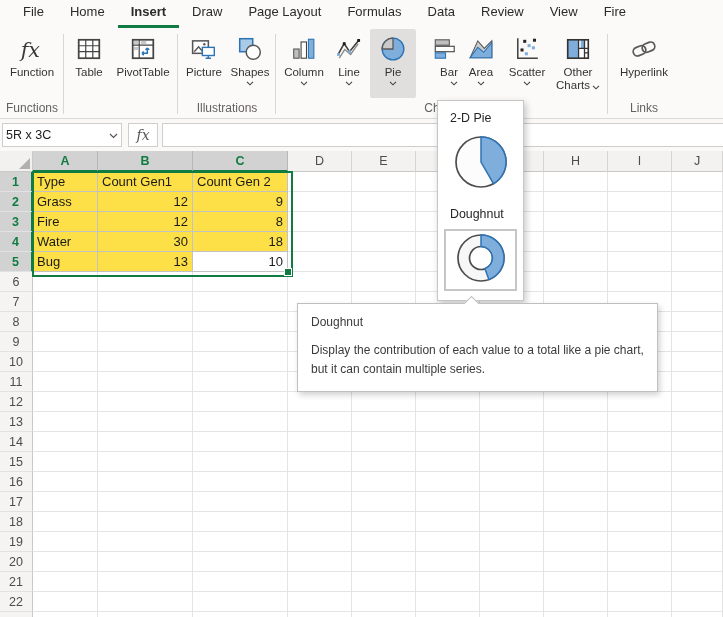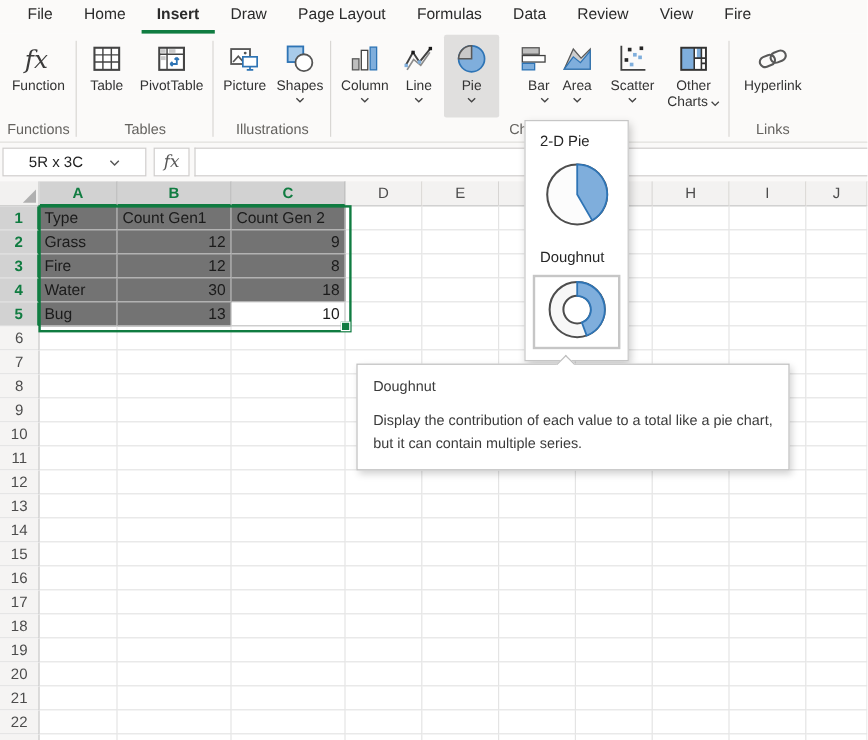--- a/index.html
+++ b/index.html
@@ -18,21 +18,21 @@
   .btn.pressed{background:#E0DFDE;}
   .icon{height:30px;display:flex;align-items:center;justify-content:center;}
   .icon svg{display:block;}
   .lbl{font-size:11.5px;color:#333;margin-top:2px;text-align:center;line-height:1.15;white-space:normal;}
   .chev{margin-top:2px;display:block;}
   .lbl .chev{display:inline;vertical-align:middle;margin-left:2px;}
   .glabel{font-size:12px;color:#64625F;text-align:center;padding:3px 2px 3px;margin-top:auto;white-space:nowrap;}
   
   .fbar{height:32px;background:#FAF9F8;display:flex;align-items:center;border-bottom:1px solid #D6D4D2;}
   .namebox{width:120px;height:24px;background:#fff;border:1px solid #D0CECC;margin-left:2px;display:flex;
-           align-items:center;justify-content:space-between;padding:0 21px;font-size:12.5px;color:#222;box-sizing:border-box;text-align:right;}
+           align-items:center;justify-content:space-between;padding:0 3px;font-size:12.5px;color:#222;box-sizing:border-box;text-align:right;}
   .fxbtn{width:30px;height:24px;background:#fff;border:1px solid #D0CECC;margin-left:6px;display:flex;
          align-items:center;justify-content:center;box-sizing:border-box;
          font-family:"DejaVu Serif",serif;font-style:italic;font-size:14px;color:#555;}
   .ffield{flex:1;height:24px;background:#fff;border:1px solid #D0CECC;border-right:none;margin-left:4px;
           box-sizing:border-box;font-size:12.5px;padding:0 4px;outline:none;}
   
   .grid{position:absolute;left:0;right:0;top:151px;bottom:0;overflow:hidden;background:#fff;}
   .colhead{display:flex;height:21px;}
   .corner{width:33px;min-width:33px;background:#F2F1F0;border-right:1px solid #C9C9C9;border-bottom:1px solid #C9C9C9;
           position:relative;box-sizing:border-box;}
@@ -41,21 +41,21 @@
       font-size:12.5px;color:#4c4c4c;display:flex;align-items:center;justify-content:center;}
   .ch.sel{background:#D2D2D2;color:#107C41;font-weight:700;border-bottom:2px solid #107C41;border-right-color:#B7B7B7;}
   .gbody{position:relative;}
   .grow{display:flex;height:20px;}
   .rh{width:33px;min-width:33px;box-sizing:border-box;background:#F5F4F3;border-right:1px solid #C9C9C9;
       border-bottom:1px solid #E2E2E2;font-size:12.5px;color:#4c4c4c;display:flex;align-items:center;justify-content:center;}
   .rh.sel{background:#D2D2D2;color:#107C41;font-weight:700;border-right:2px solid #107C41;}
   .cell{box-sizing:border-box;border-right:1px solid #E4E4E4;border-bottom:1px solid #E4E4E4;font-size:13px;
         color:#1b1b1b;padding:0 4px;display:flex;align-items:center;overflow:hidden;white-space:nowrap;}
   .cell.num{justify-content:flex-end;}
-  .cell.sel{background:#737373;border-color:#C2C2C2;}
+  .cell.sel{background:#fde047;border-color:#C2C2C2;}
   .cell.active{background:#fff;}
   .selbox{position:absolute;border:2px solid #107C41;pointer-events:none;z-index:3;}
   .handle{position:absolute;width:6px;height:6px;background:#107C41;border:1px solid #fff;z-index:4;}
   
   .dropdown{position:absolute;left:437px;top:100px;width:87px;height:201px;background:#fff;border:1px solid #C6C6C6;
             box-shadow:2px 3px 7px rgba(0,0,0,.22);z-index:20;box-sizing:border-box;}
   .dd-title{font-size:12.4px;color:#262626;padding:10px 0 0 12px;}
   .dd-pie{margin:12px auto 0;width:54px;height:54px;display:flex;align-items:center;justify-content:center;}
   .dd-title2{padding-top:16px;}
   .dd-doughnut{width:73px;height:62px;margin:8px auto 0;border:2px solid #C6C6C6;background:#fff;
@@ -118,21 +118,20 @@
               <rect x="10" y="4.6" width="5" height="2.8" fill="#C8C8C8"></rect>
               <rect x="3.6" y="10" width="3.8" height="3" fill="#C8C8C8"></rect>
               <g stroke="#2E74B5" stroke-width="1.4" fill="none">
                 <path d="M16 11v5h-5M16 11l-1.7 1.7M16 11l1.6 1.8M11 16l1.7-1.7M11 16l1.8 1.6"></path>
               </g>
             </svg>
           </span>
           <span class="lbl">PivotTable</span>
         </div>
       </div>
-      <div class="glabel">Tables</div>
     </section>
     <section class="group">
       <div class="btns">
         <div class="btn" style="width: 44px;">
           <span class="icon">
             <svg viewBox="0 0 24 24" width="26" height="26">
               <rect x="1.5" y="4.5" width="14.5" height="11.5" fill="#fff" stroke="#555" stroke-width="1.4"></rect>
               <circle cx="12.3" cy="7.6" r="1.1" fill="#555"></circle>
               <path d="M3 14.5l4-4.5 3.5 4" fill="none" stroke="#555" stroke-width="1.3"></path>
               <g stroke="#2E74B5" stroke-width="1.3" fill="#fff">

